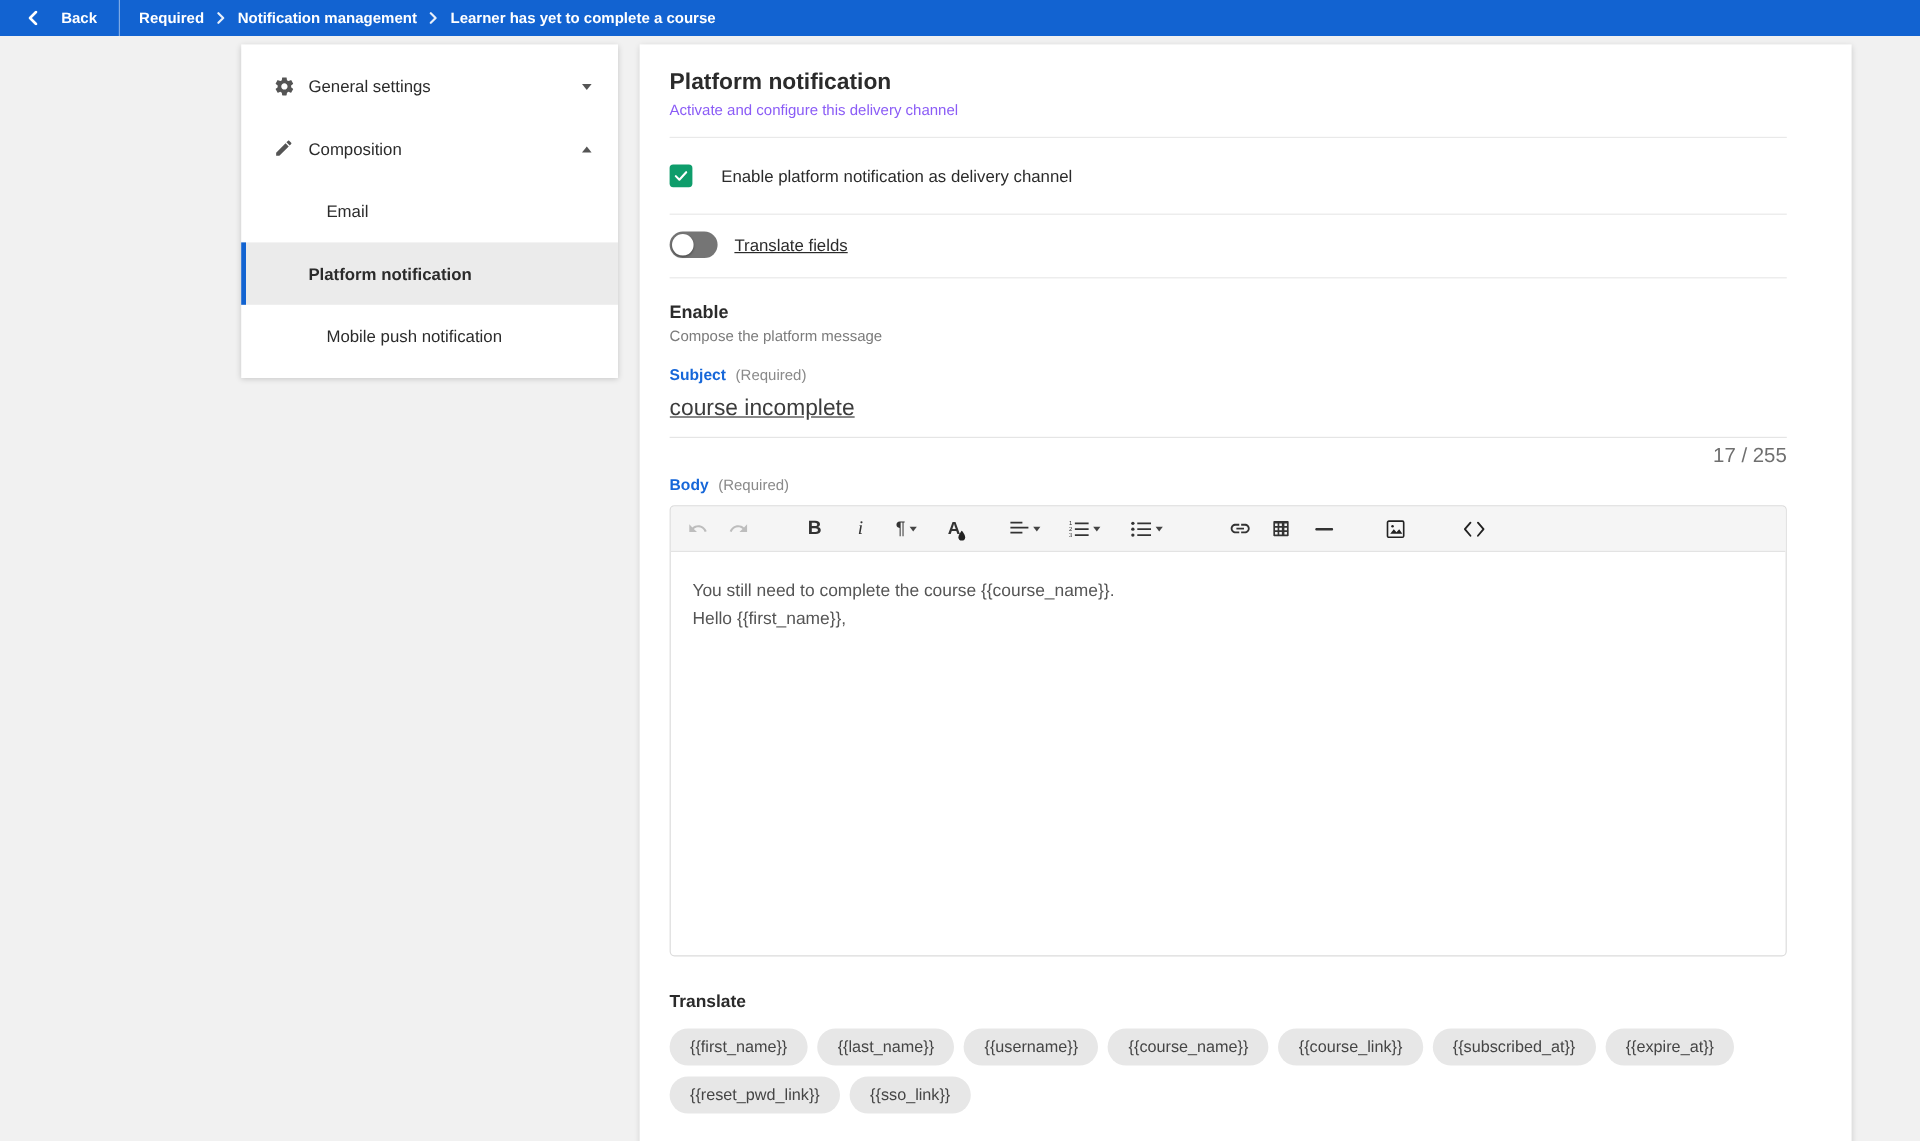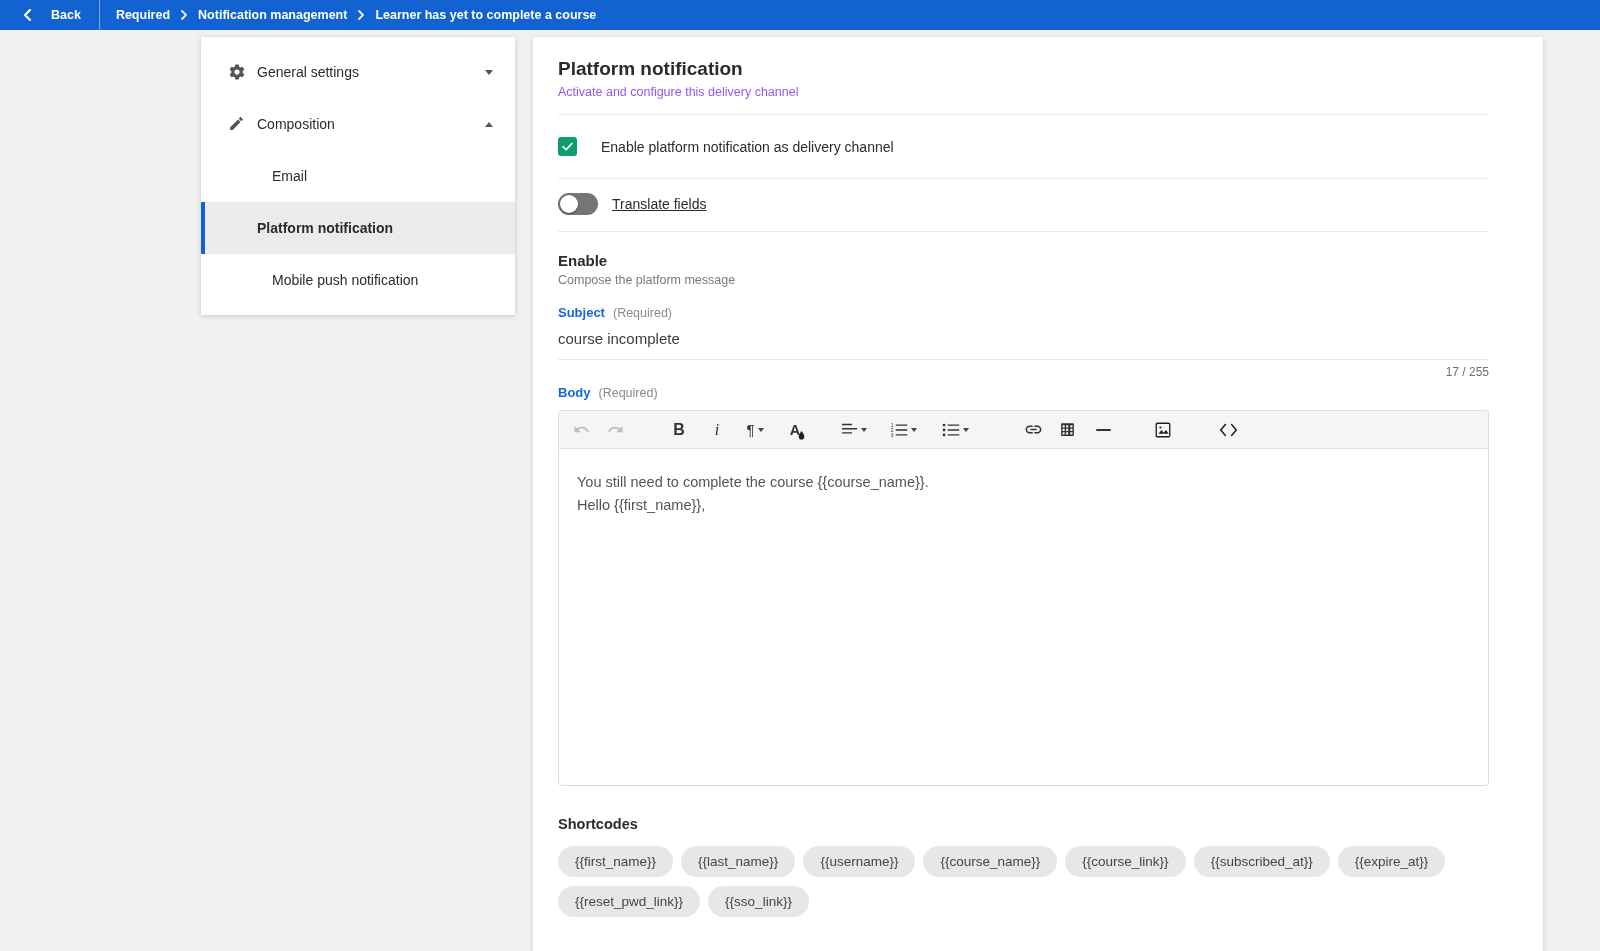--- a/index.html
+++ b/index.html
@@ -60,24 +60,24 @@
   }
   .toggle-label { font-size:14px; color:#2b2b2b;text-decoration:underline; }
   
   .section-title { font-size:15px; font-weight:700; margin-top:20px; }
   .section-sub { font-size:12.5px; color:#7b7b7b; margin-top:4px; }
   .field-label-row { margin-top:18px; font-size:13px; display:flex; gap:8px; align-items:baseline; }
   .field-label { color:#1667d9; font-weight:700; cursor:pointer; }
   .field-required { color:#8a8a8a; font-size:12.5px; }
   .subject-input {
     width:100%; border:none; border-bottom:1px solid #e5e5e5; outline:none;
-    font-family:inherit; font-size:15px; color:#3c3c3c;
-    padding:10px 0 12px; background:transparent;
-  }
-  .char-count { text-align:right; font-size:12px; color:#6f6f6f; margin-top:5px; }
+    font-family:inherit; font-size:19px; color:#3c3c3c;
+    padding:10px 0 12px; background:transparent;text-decoration:underline;
+  }
+  .char-count { text-align:right; font-size:17px; color:#6f6f6f; margin-top:5px; }
   
   .editor { margin-top:10px; border:1px solid #dcdcdc; border-radius:4px; overflow:hidden; }
   .editor-toolbar {
     height:38px; background:#f5f5f5; border-bottom:1px solid #e3e3e3;
     display:flex; align-items:center;
   }
   .tb-btn {
     width:28px; height:28px; display:flex; align-items:center; justify-content:center;
     cursor:pointer; border-radius:3px; color:#333; position:relative; flex:none;
   }
@@ -287,21 +287,21 @@
           </svg>
       </span>
     </div>
     <div class="editor-body">
       <p>You still need to complete the course {{course_name}}.</p>
       <p>Hello {{first_name}},</p>
     </div>
   </div>
 
   <div class="shortcodes">
-    <div class="sc-title">Shortcodes</div>
+    <div class="sc-title">Translate</div>
     <div class="sc-pills">
       <span class="pill">{{first_name}}</span>
       <span class="pill">{{last_name}}</span>
       <span class="pill">{{username}}</span>
       <span class="pill">{{course_name}}</span>
       <span class="pill">{{course_link}}</span>
       <span class="pill">{{subscribed_at}}</span>
       <span class="pill">{{expire_at}}</span>
       <span class="pill">{{reset_pwd_link}}</span>
       <span class="pill">{{sso_link}}</span>

